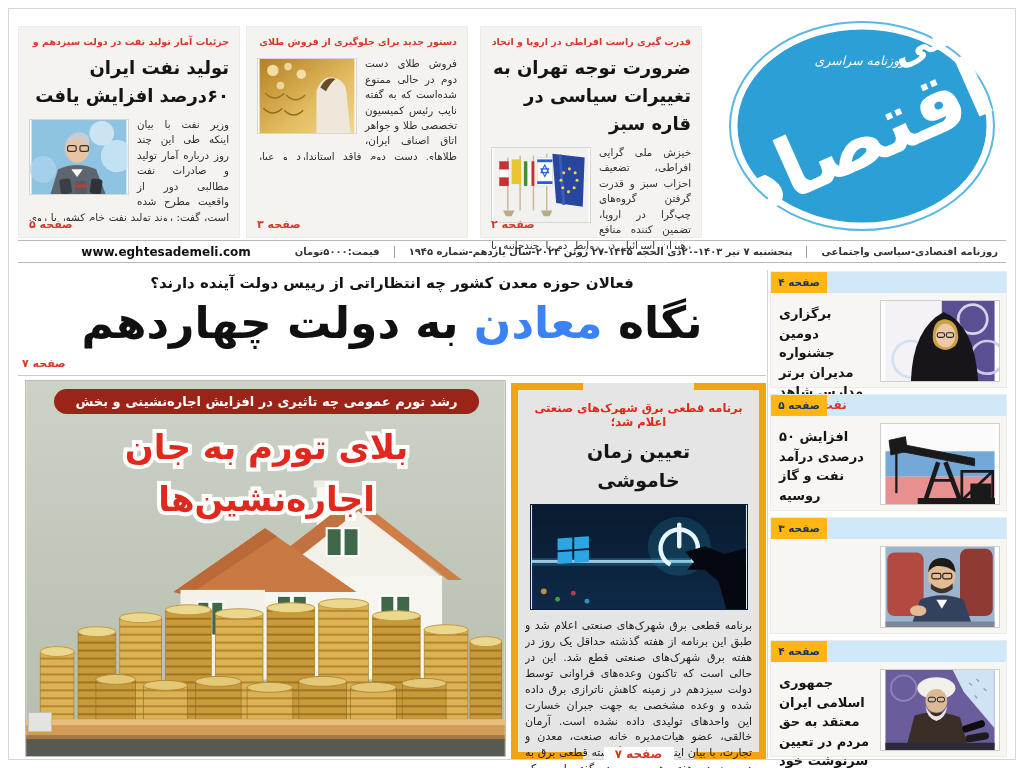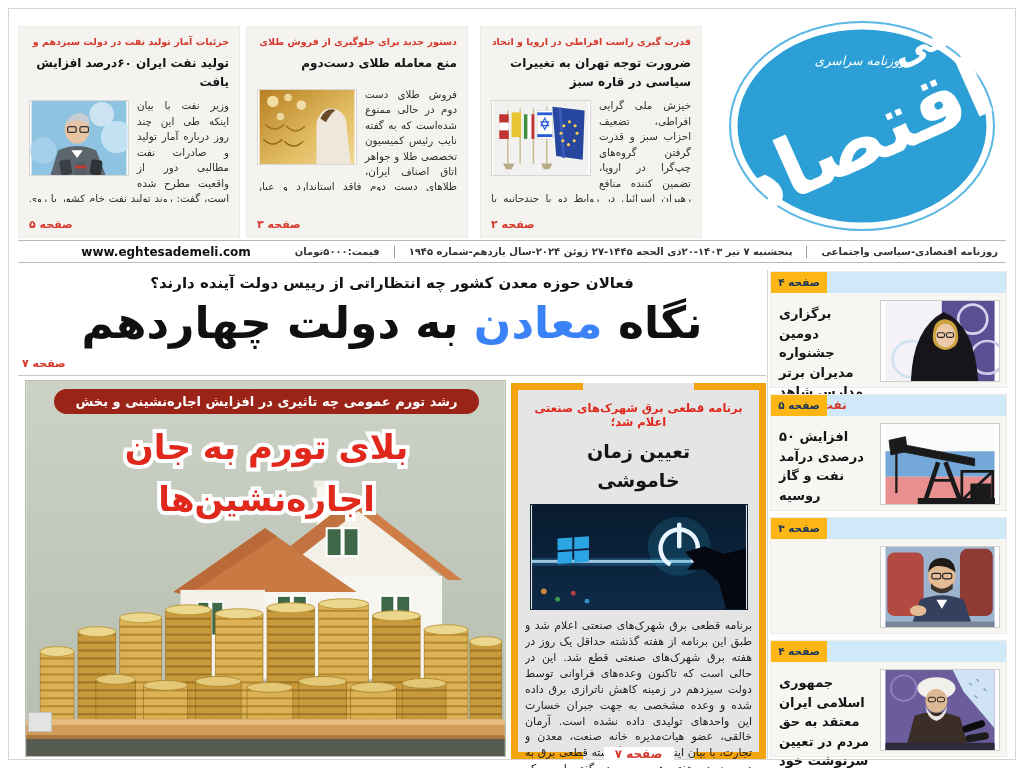--- a/index.html
+++ b/index.html
@@ -9,21 +9,21 @@
     background:#ffffff; position:relative; overflow:hidden; direction:rtl;
   }
   .frame { position:absolute; left:8px; top:8px; width:1008px; height:752px;
            border:1px solid #d6d6d4; pointer-events:none; }
 
   
   .topbox { position:absolute; top:26px; width:222px; height:212px;
             background:#f4f3f0; border:1px solid #ebeae7; padding:8px 10px; }
   .tb-kicker { color:#d5392c; font-weight:bold; font-size:9.5px; line-height:1.5;
                text-align:right; white-space:nowrap; overflow:hidden; }
-  .tb-headline { color:#141414; font-weight:bold; font-size:12px; line-height:1.55;
+  .tb-headline { color:#141414; font-weight:bold; font-size:18px; line-height:1.55;
                  text-align:right; margin-top:5px; }
   .tb-body { margin-top:7px; font-size:10.3px; line-height:1.5; color:#2f2f2f;
              text-align:justify; height:104px; overflow:hidden; }
   .tb-photo { float:left; width:100px; height:76px; margin:2px 8px 4px 0;
               border:1px solid #d8d6d2; background:#fff; }
   .tb-photo svg { display:block; width:100%; height:100%; }
   .tb-page { position:absolute; left:10px; bottom:6px; color:#d5392c;
              font-weight:bold; font-size:11px; }
 
   
@@ -130,21 +130,20 @@
         <rect x="46" y="68" width="12" height="3" fill="#c23a32"></rect>
       </svg>
     </span>
     <span>وزیر نفت با بیان اینکه طی این چند روز درباره آمار تولید و صادرات نفت مطالبی دور از واقعیت مطرح شده است، گفت: روند تولید نفت خام کشور با روی کار آمدن دولت سیزدهم ۶۰درصد افزایش داشته است. جواد اوجی در حاشیه نشست هیئت دولت و در جمع خبرنگاران...</span>
   </div>
   <div class="tb-page">صفحه ۵</div>
 </article>
 
 <article class="topbox" style="left:246px">
   <div class="tb-kicker">دستور جدید برای جلوگیری از فروش طلای بی‌کیفیت چیست؟</div>
-  <h2 class="tb-headline" style="margin-bottom:14px">منع معامله طلای دست‌دوم</h2>
   <div class="tb-body">
     <span class="tb-photo">
       <svg viewBox="0 0 100 78">
         <defs>
             <linearGradient id="gld" x1="0" y1="0" x2="1" y2="1">
           <stop offset="0" stop-color="#b67f22"></stop>
               <stop offset="0.6" stop-color="#e3bd62"></stop>
               <stop offset="1" stop-color="#f0d795"></stop>
         </linearGradient>
           </defs>

